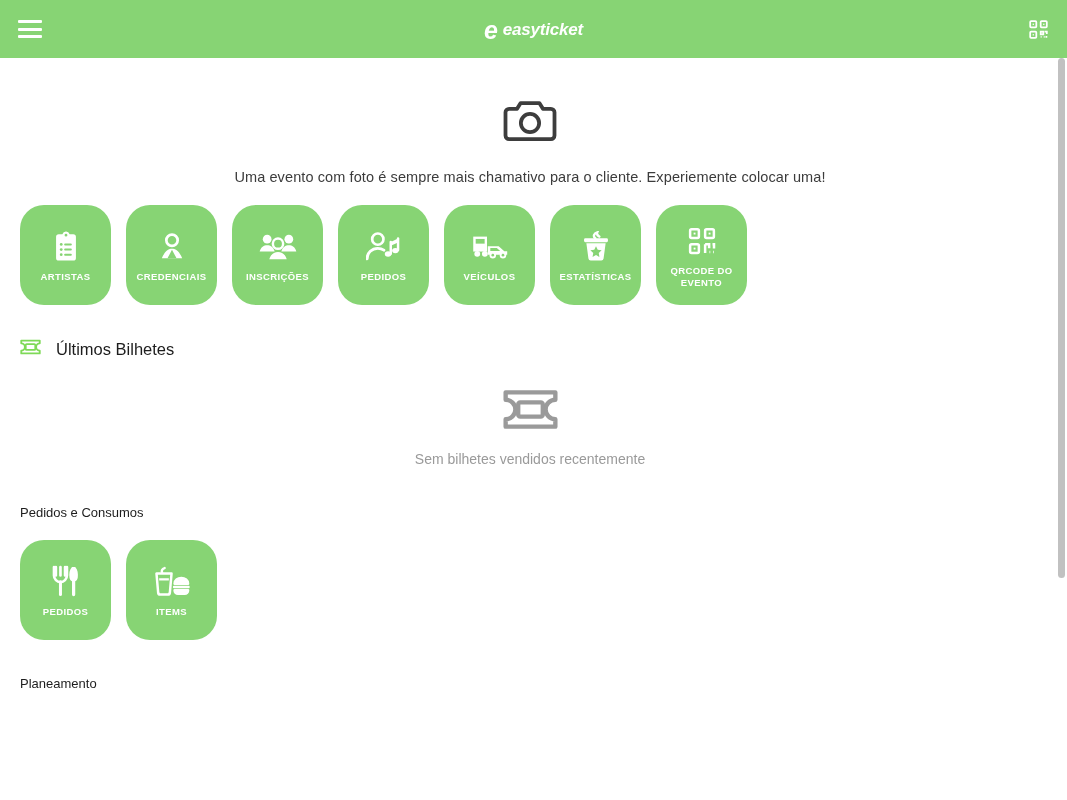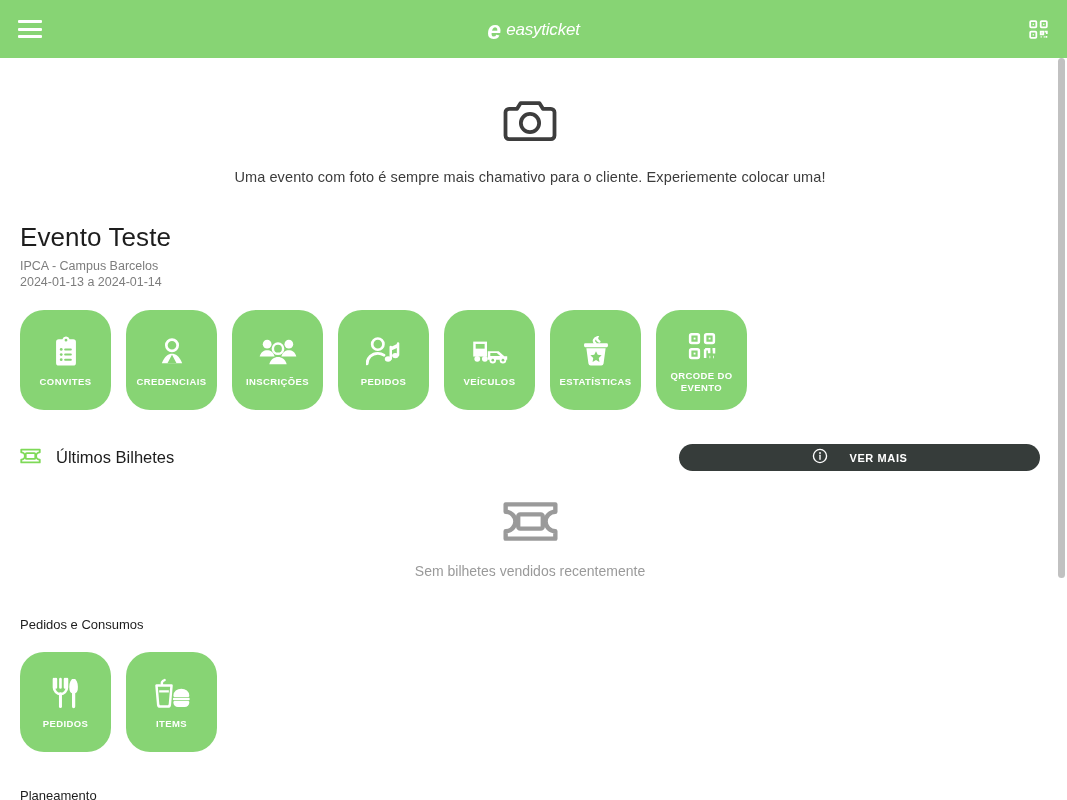--- a/index.html
+++ b/index.html
@@ -64,21 +64,21 @@
   .brand-mark {
     font-size: 25px;
     font-style: italic;
     font-weight: bold;
     line-height: 1;
     position: relative;
     top: 1px;
   }
   .brand-name {
     font-size: 17px;
-    font-weight: normal;
+    font-weight: bold;
     font-style: italic;
     letter-spacing: -0.2px;
     line-height: 1;
   }
 
   .header-qr { cursor: pointer; display: flex; }
 
   
   .scroll-area {
     position: absolute;
@@ -271,43 +271,36 @@
       <div class="photo-block">
         <span class="cam">
           <svg width="56" height="49" viewBox="0 0 24 22" fill="none" stroke="#3d3d3d" stroke-width="1.7" stroke-linejoin="round">
             <path d="M2.6 6.2h3.6l1.6-2.6h8.4l1.6 2.6h3.6a1.6 1.6 0 0 1 1.6 1.6v10.4a1.6 1.6 0 0 1-1.6 1.6H2.6A1.6 1.6 0 0 1 1 18.2V7.8a1.6 1.6 0 0 1 1.6-1.6z"></path>
             <circle cx="12" cy="12.6" r="4.1"></circle>
           </svg>
         </span>
         <div class="photo-hint">Uma evento com foto é sempre mais chamativo para o cliente. Experiemente colocar uma!</div>
       </div>
 
-      <div class="event-head">
-        <div class="event-title">Evento Teste</div>
-        <div class="event-sub">
-          <div>IPCA - Campus Barcelos</div>
-          <div>2024-01-13 a 2024-01-14</div>
-        </div>
-      </div>
 
       <div class="tiles">
 
         <div class="tile">
           <span class="tile-icon">
             <svg width="28" height="31" viewBox="0 0 24 26" fill="#ffffff">
               <path d="M18.2 2.4h-3.1A3.2 3.2 0 0 0 12 .2a3.2 3.2 0 0 0-3.1 2.2H5.8A2.3 2.3 0 0 0 3.5 4.7v18.1a2.3 2.3 0 0 0 2.3 2.3h12.4a2.3 2.3 0 0 0 2.3-2.3V4.7a2.3 2.3 0 0 0-2.3-2.3zM12 2.1a1.2 1.2 0 1 1 0 2.4 1.2 1.2 0 0 1 0-2.4z"></path>
               <circle cx="7.9" cy="11.2" r="1.2" fill="#87d474"></circle>
               <rect x="10.4" y="10.4" width="6.6" height="1.7" rx=".85" fill="#87d474"></rect>
               <circle cx="7.9" cy="15.6" r="1.2" fill="#87d474"></circle>
               <rect x="10.4" y="14.8" width="6.6" height="1.7" rx=".85" fill="#87d474"></rect>
               <circle cx="7.9" cy="20" r="1.2" fill="#87d474"></circle>
               <rect x="10.4" y="19.2" width="6.6" height="1.7" rx=".85" fill="#87d474"></rect>
             </svg>
           </span>
-          <span class="tile-label">CONVITES</span>
+          <span class="tile-label">ARTISTAS</span>
         </div>
 
         <div class="tile">
           <span class="tile-icon">
             <svg width="34" height="30" viewBox="0 0 30 26" fill="none">
               <circle cx="15" cy="7" r="5" stroke="#ffffff" stroke-width="2.4"></circle>
               <path d="M6 23 C8.5 16.5 12 14.5 15 14.5 C18 14.5 21.5 16.5 24 23 Z" fill="#ffffff"></path>
               <path d="M15 15.5 L11 23 h8 Z" fill="#87d474"></path>
             </svg>
           </span>
@@ -394,30 +387,20 @@
         <div class="section-title-wrap">
           <span>
             <svg width="21" height="16" viewBox="0 0 22 16" fill="none" stroke="#7ed957" stroke-width="1.9" stroke-linejoin="round">
               <path d="M1.3 4.2V1.3h19.4v2.9a2.1 2.1 0 0 0 0 7.6v2.9H1.3v-2.9a2.1 2.1 0 0 0 0-7.6z"></path>
               <rect x="6" y="5" width="10" height="6" rx="1"></rect>
             </svg>
           </span>
           <span class="section-title">Últimos Bilhetes</span>
         </div>
 
-        <button class="btn-dark">
-          <span>
-            <svg width="16" height="16" viewBox="0 0 20 20" fill="none" stroke="#ffffff" stroke-width="1.7">
-              <circle cx="10" cy="10" r="8.2"></circle>
-              <circle cx="10" cy="6.1" r=".4" fill="#ffffff"></circle>
-              <path d="M10 9v5.2" stroke-linecap="round"></path>
-            </svg>
-          </span>
-          <span class="btn-label">VER MAIS</span>
-        </button>
       </div>
 
       <div class="empty-state">
         <span>
           <svg width="57" height="41" viewBox="0 0 22 16" fill="none" stroke="#9a9a9a" stroke-width="1.7" stroke-linejoin="round">
             <path d="M1.3 4.2V1.3h19.4v2.9a2.1 2.1 0 0 0 0 7.6v2.9H1.3v-2.9a2.1 2.1 0 0 0 0-7.6z"></path>
             <rect x="6.2" y="5.2" width="9.6" height="5.6" rx=".8"></rect>
           </svg>
         </span>
         <div class="empty-text">Sem bilhetes vendidos recentemente</div>

